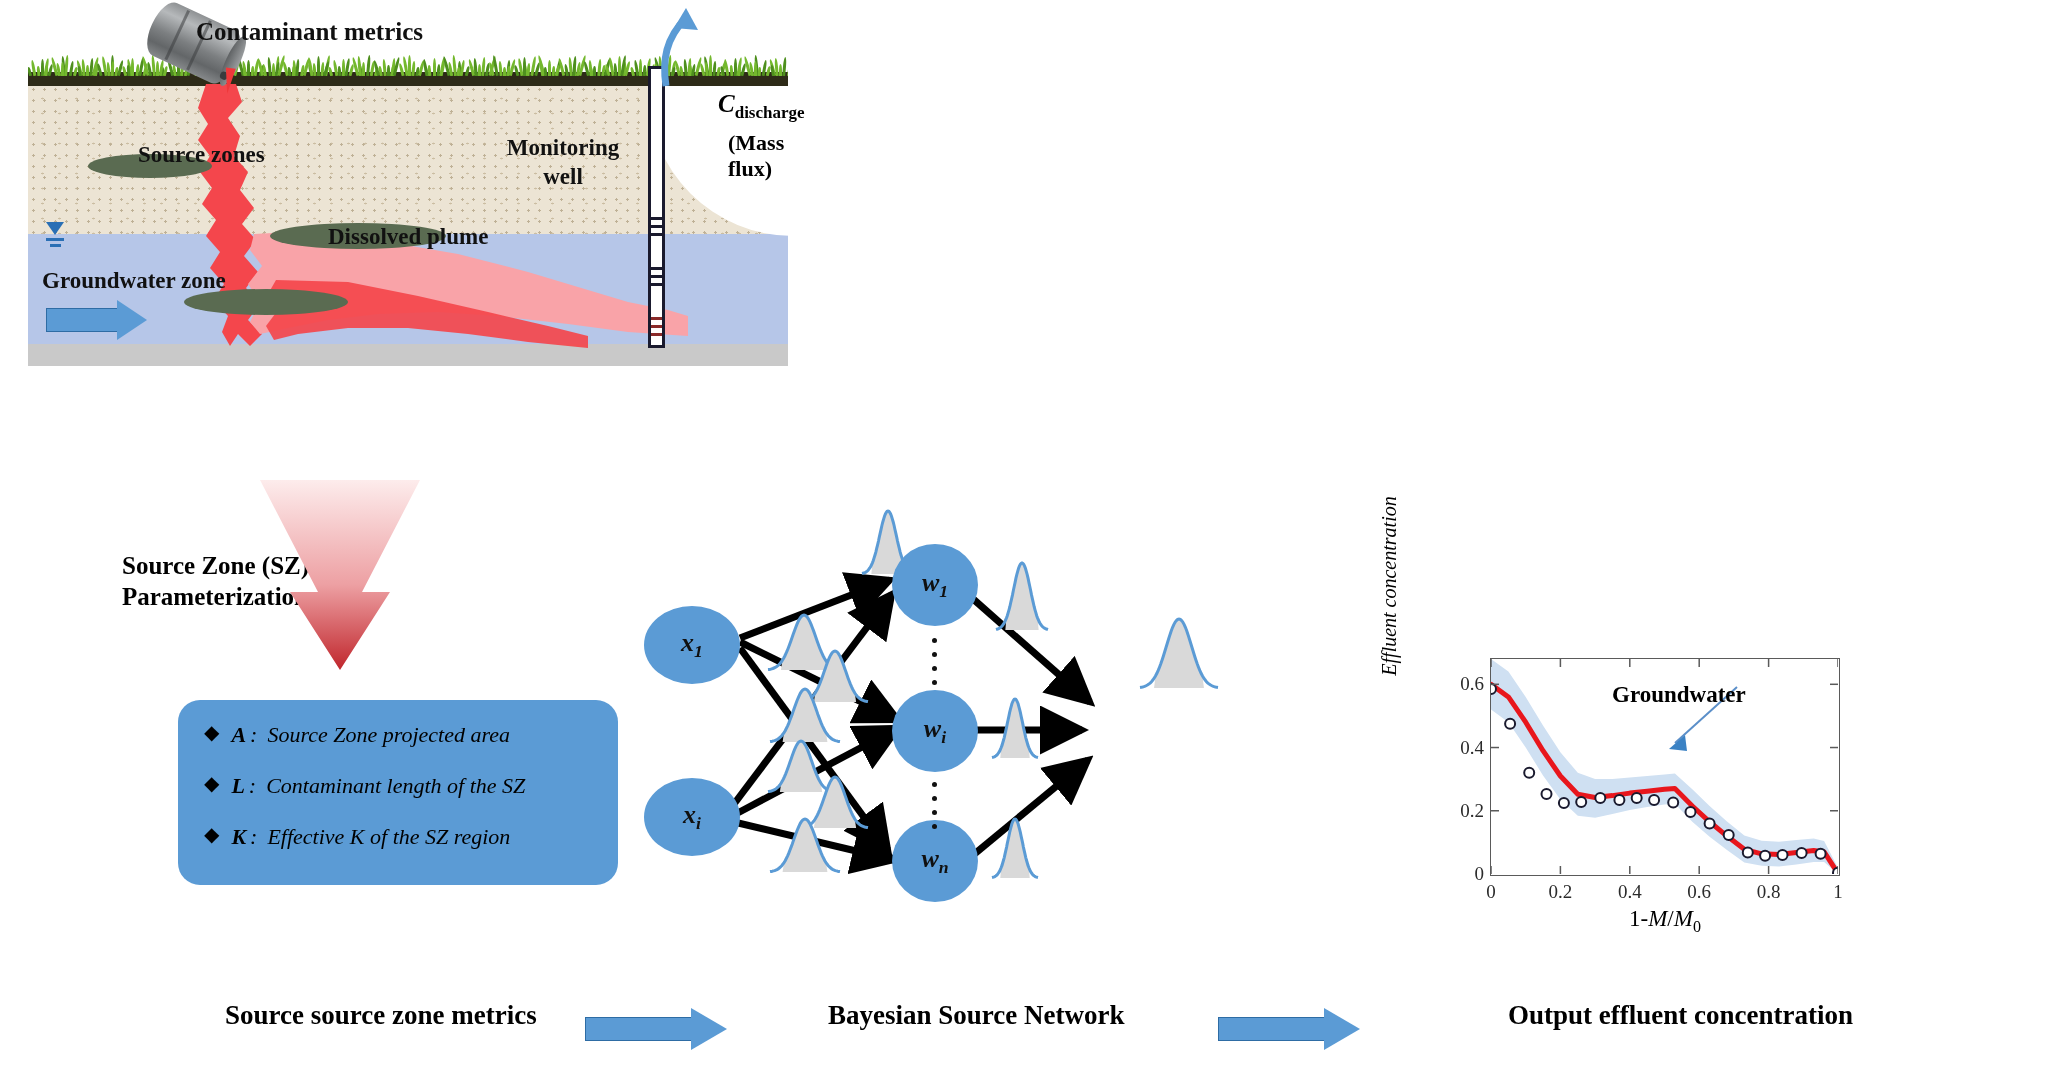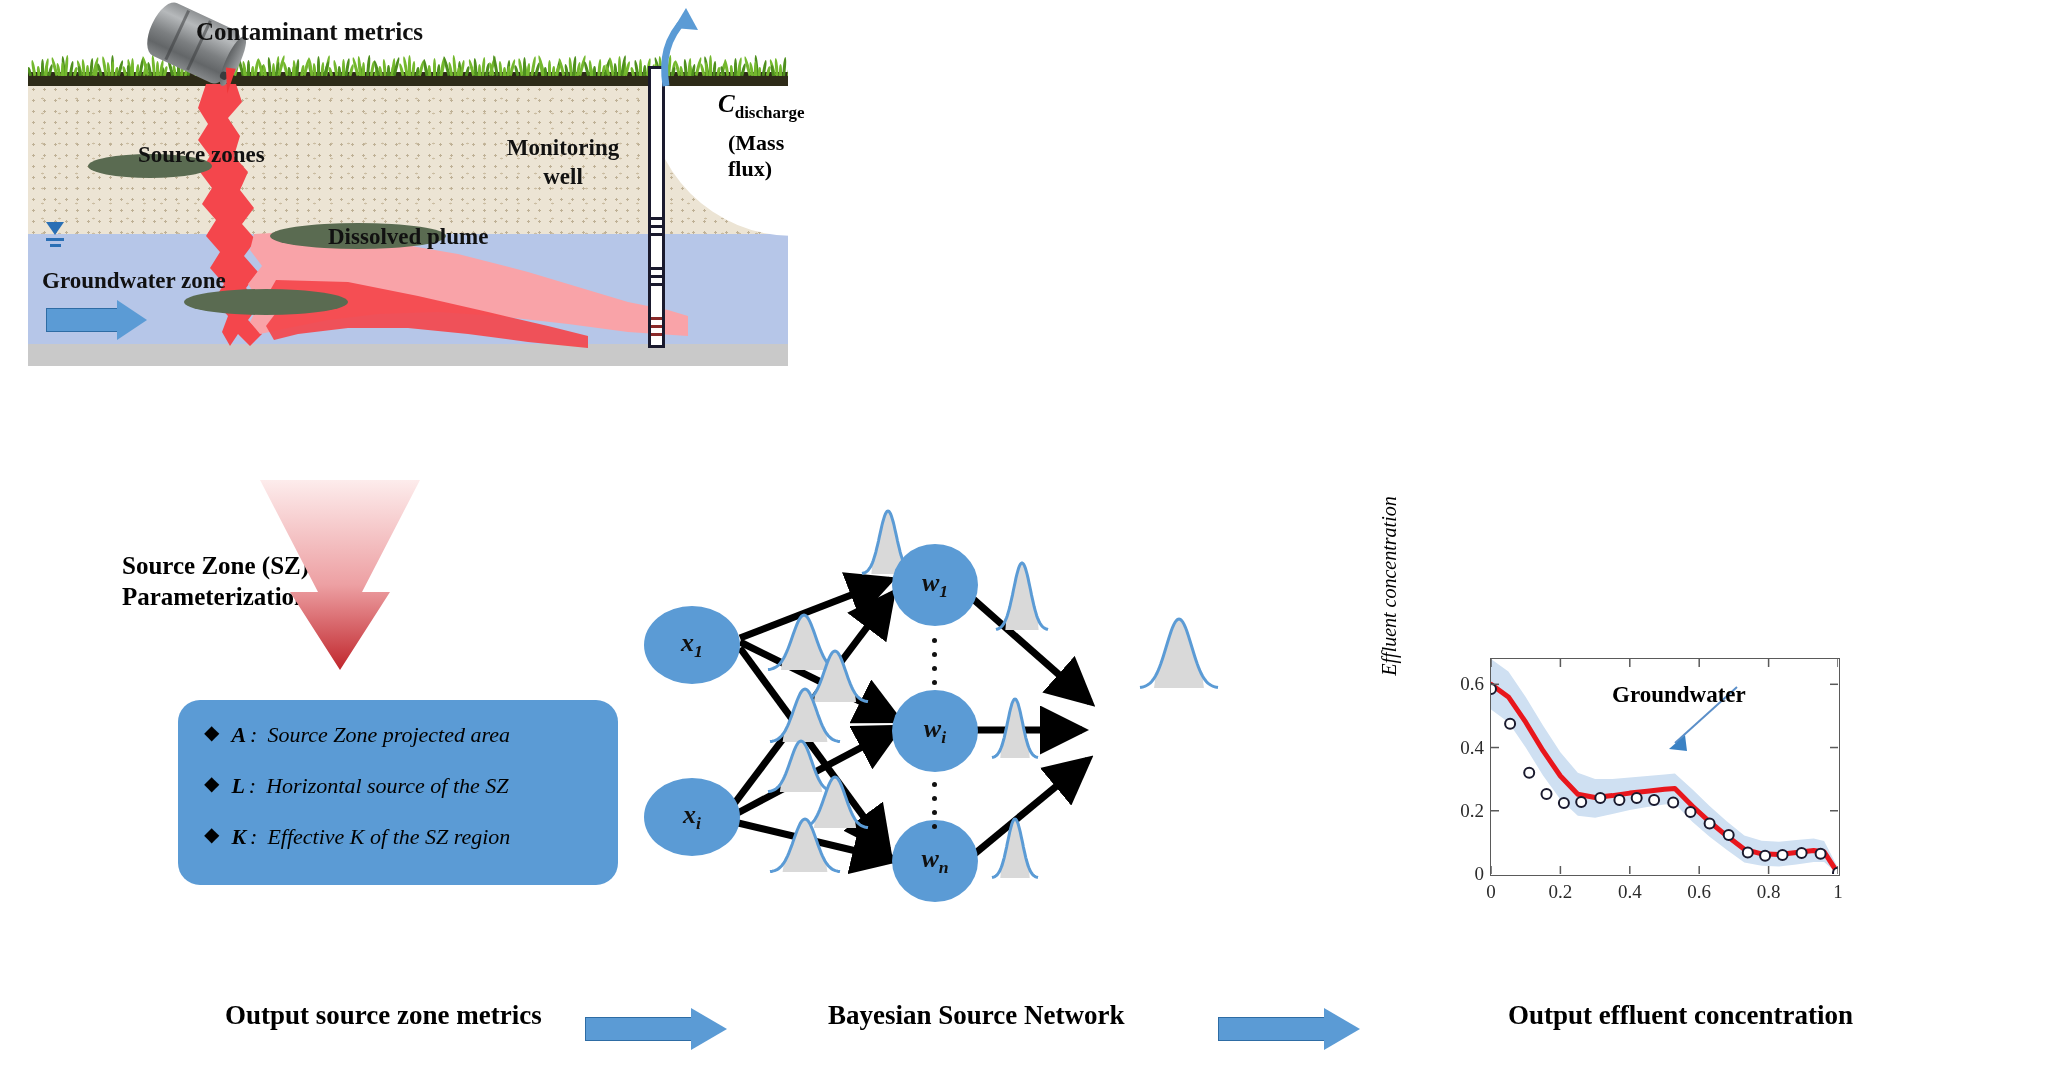--- a/index.html
+++ b/index.html
@@ -919,21 +919,21 @@
     <div class="szitem">
       <span class="szdia">◆</span>
       <span class="szkey">A</span>
       <span class="szcolon">:</span>
       <span>Source Zone projected area</span>
     </div>
     <div class="szitem">
       <span class="szdia">◆</span>
       <span class="szkey">L</span>
       <span class="szcolon">:</span>
-      <span>Horizontal source of the SZ</span>
+      <span>Contaminant length of the SZ</span>
     </div>
     <div class="szitem">
       <span class="szdia">◆</span>
       <span class="szkey">K</span>
       <span class="szcolon">:</span>
       <span>Effective K of the SZ region</span>
     </div>
   </div>
 
 <div id="nn">
@@ -1119,23 +1119,26 @@
         <div class="xtick" style="left:347px">1</div>
       </div>
     <svg class="abs" style="left:150px;top:18px;" width="110" height="80">
       <path d="M96,10 L34,66" stroke="#5b8fc9" stroke-width="2" fill="none"></path>
       <path d="M28,72 L44,58 L46,74 Z" fill="#3b82c4"></path>
     </svg>
   </div>
 
   <div class="unclabel">Groundwater</div>
 
+  <div class="xlabel">
+    1-<i>M</i>/<i>M</i><sub>0</sub>
+  </div>
 </div>
 
-<div class="capt" style="left:225px;">Output source zone metrics</div>
+<div class="capt" style="left:225px;">Source source zone metrics</div>
 
 <div class="blockarrow" style="left:585px;top:1008px;">
   <div class="ba-shaft" style="width:105px;height:22px;"></div>
   <div class="ba-head" style="border-top-width:21px;border-bottom-width:21px;
        border-left-width:36px;"></div>
 </div>
 
 <div class="capt" style="left:828px;">Bayesian Source Network</div>
 
 <div class="blockarrow" style="left:1218px;top:1008px;">

